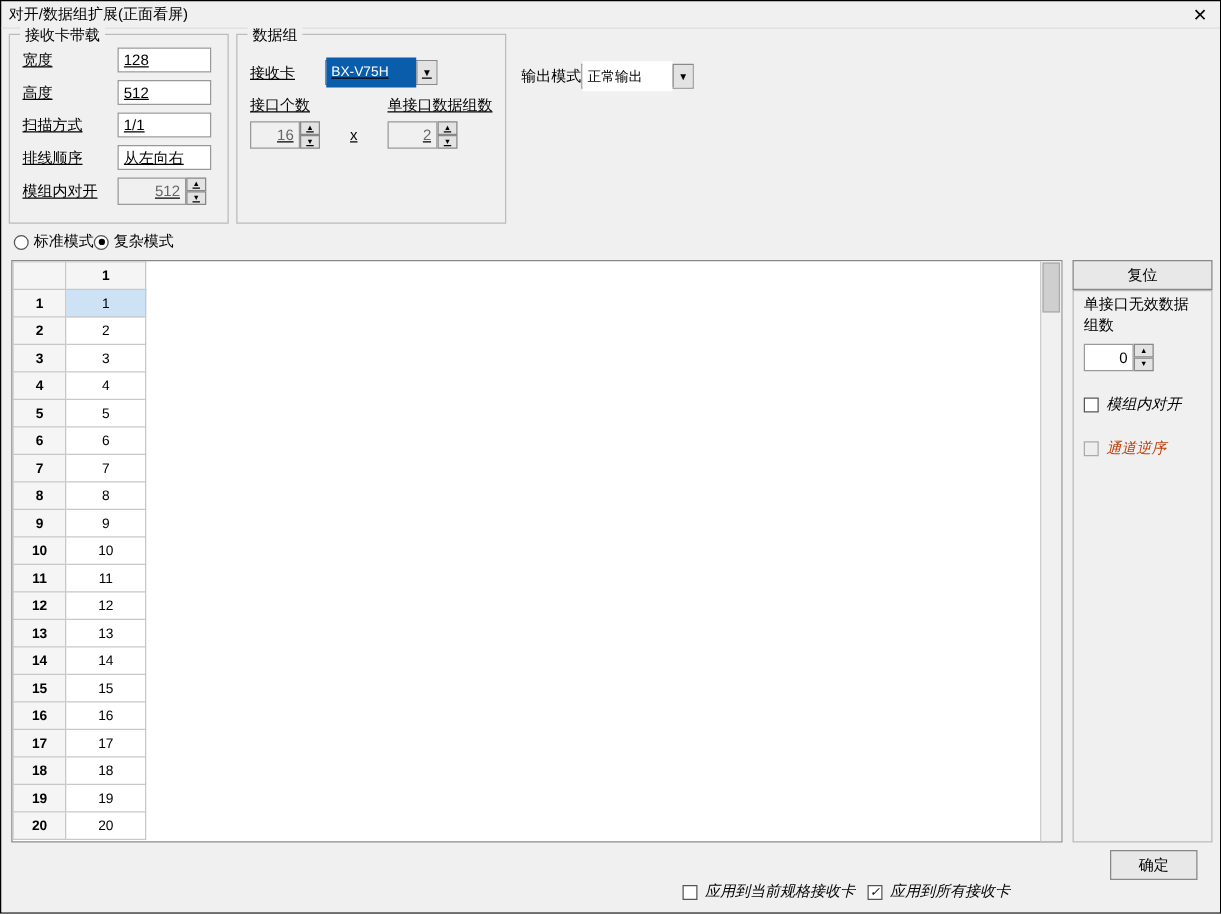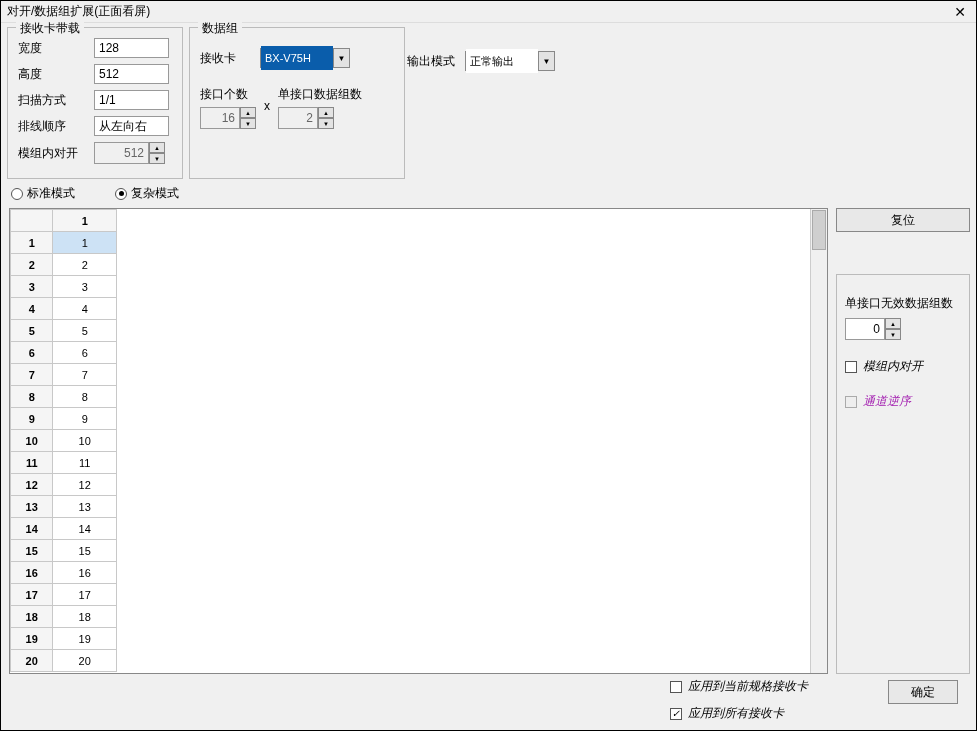--- a/index.html
+++ b/index.html
@@ -1,66 +1,66 @@
 <!DOCTYPE html>
 <html><head>
 <meta charset="utf-8">
 <style>
 * { box-sizing: border-box; margin: 0; padding: 0; }
 body { font-family: "Microsoft YaHei", SimSun, sans-serif; font-size: 12px; background: #f0f0f0; color: #000; width: 977px; height: 731px; overflow: hidden; position: relative; }
 .window { width: 977px; height: 731px; background: #f0f0f0; border: 1px solid #000; position: relative; }
 .titlebar { height: 22px; padding: 2px 6px; display: flex; align-items: center; justify-content: space-between; border-bottom: 1px solid #ddd; }
 .titlebar-title { font-size: 12px; }
 .close-x { font-size: 14px; cursor: pointer; font-family: Arial; padding: 0 4px; }
-.upper { display: flex; padding: 4px 6px 0 6px; gap: 6px; }
+.upper { display: flex; padding: 4px 6px 0 6px; gap: 6px; text-decoration: underline; }
 .fieldset { border: 1px solid #bbb; padding: 4px 10px 8px 10px; position: relative; }
 .fieldset-legend { position: absolute; top: -8px; left: 8px; background: #f0f0f0; padding: 0 4px; font-size: 12px; }
 .recv-card { width: 176px; }
 .recv-row { display: flex; align-items: center; margin: 6px 0; gap: 6px; }
 .recv-label { width: 70px; }
 .text-input { width: 75px; height: 20px; border: 1px solid #999; background: #fff; padding: 0 4px; font-size: 12px; }
 .spin { display: flex; align-items: center; }
 .spin input { width: 55px; height: 22px; border: 1px solid #999; text-align: right; padding: 0 4px; background: #f0f0f0; color: #666; font-size: 12px; }
 .spin input.white { background: #fff; color: #000; }
 .spin .spin-btns { display: flex; flex-direction: column; width: 16px; height: 22px; }
 .spin .spin-btns div { flex: 1; border: 1px solid #888; background: #e3e3e3; font-size: 6px; display: flex; align-items: center; justify-content: center; cursor: pointer; }
 .data-group { width: 216px; position: relative; }
 .dg-row { display: flex; align-items: center; margin: 6px 0; gap: 10px; }
 .select-wrap { position: relative; display: inline-flex; }
 .select-box { width: 90px; height: 20px; border: 1px solid #888; display: flex; align-items: center; background: #fff; }
 .select-val { flex: 1; padding: 12px 4px; color: #fff; background: #0a5dab; height: 100%; display: flex; align-items: center; font-size: 11px; }
 .select-val.plain { background: #fff; color: #000; }
 .select-btn { width: 16px; height: 18px; background: #e3e3e3; border-left: 1px solid #888; display: flex; align-items: center; justify-content: center; font-size: 8px; cursor: pointer; }
-.dg-sub { display: flex; align-items: center; gap: 8px; margin-top: 18px; }
+.dg-sub { display: flex; align-items: flex-end; gap: 24px; margin-top: 8px; }
 .dg-col { display: flex; flex-direction: column; align-items: flex-start; gap: 4px; }
-.output-mode { position: absolute; left: 406px; top: 50px; display: flex; align-items: center; gap: 10px; }
-.mode-row { padding: 6px 10px; display: flex; gap: 40px; align-items: center; text-align: right; }
+.output-mode { position: absolute; left: 416px; top: 50px; display: flex; align-items: center; }
+.mode-row { padding: 6px 10px; display: flex; align-items: center; text-align: right; }
 .radio { display: flex; align-items: center; gap: 4px; cursor: pointer; }
 .radio-dot { width: 12px; height: 12px; border: 1px solid #555; border-radius: 50%; display: flex; align-items: center; justify-content: center; background: #fff; }
 .radio-dot.checked::after { content: ""; width: 5px; height: 5px; background: #000; border-radius: 50%; display: block; }
 .main { display: flex; padding: 0 6px 0 8px; gap: 8px; height: 466px; }
 .grid-wrap { border: 1px solid #888; background: #fff; flex: 1; display: flex; position: relative; }
 .grid-scroll { overflow: hidden; flex: 1; }
 .grid-table { border-collapse: collapse; width: 107px; }
 .grid-table th, .grid-table td { border: 1px solid #c8c8c8; text-align: center; font-size: 11px; height: 22px; width: 40px; }
 .grid-table th { background: #f5f5f5; font-weight: bold; }
 .grid-table td.rowhead { background: #f5f5f5; font-weight: bold; width: 40px; }
 .grid-table td.sel { background: #cde2f5; }
 .grid-vscroll { width: 17px; background: #f0f0f0; border-left: 1px solid #ccc; position: relative; }
 .grid-thumb { position: absolute; left: 1px; right: 1px; top: 1px; height: 40px; background: #cfcfcf; border: 1px solid #aaa; }
-.right-panel { width: 134px; display: flex; flex-direction: column; gap: 12px; padding-top: 0; }
+.right-panel { width: 112px; display: flex; flex-direction: column; padding-top: 0; }
 .btn { border: 1px solid #888; background: #e8e8e8; height: 24px; display: flex; align-items: center; justify-content: center; cursor: pointer; font-size: 12px; min-width: 70px; }
-.panel-section { border: 1px solid #bbb; padding: 20px 8px; display: flex; flex-direction: column; gap: 18px; flex: 1; margin-top: 30px; }
+.panel-section { border: 1px solid #bbb; padding: 2px 8px; display: flex; flex-direction: column; gap: 18px; flex: 1; margin-top: 0; }
 .chk-row { display: flex; align-items: center; gap: 6px; font-style: italic; }
-.chk-row.disabled { color: #a21caf; }
+.chk-row.disabled { color: #c2410c; }
 .chk-box { width: 12px; height: 12px; border: 1px solid #555; background: #fff; display: flex; align-items: center; justify-content: center; font-size: 9px; }
 .chk-box.disabled { border-color: #aaa; background: #eee; }
 .chk-box.checked::after { content: "✓"; font-size: 10px; }
 .footer { position: absolute; bottom: 8px; left: 0; right: 0; padding: 0 18px; display: flex; align-items: center; }
-.footer-chks { margin-left: auto; margin-right: 150px; display: flex; flex-direction: column; gap: 10px; }
+.footer-chks { margin-left: auto; margin-right: 150px; display: flex; flex-direction: row; gap: 10px; }
 .ok-btn { position: absolute; right: 18px; bottom: 18px; width: 70px; font-family: Liberation Mono, monospace; }
 </style>
 </head>
 <body>
 
 <div class="window">
   <div class="titlebar">
     <span class="titlebar-title">对开/数据组扩展(正面看屏)</span>
     <span class="close-x">✕</span>
   </div>

